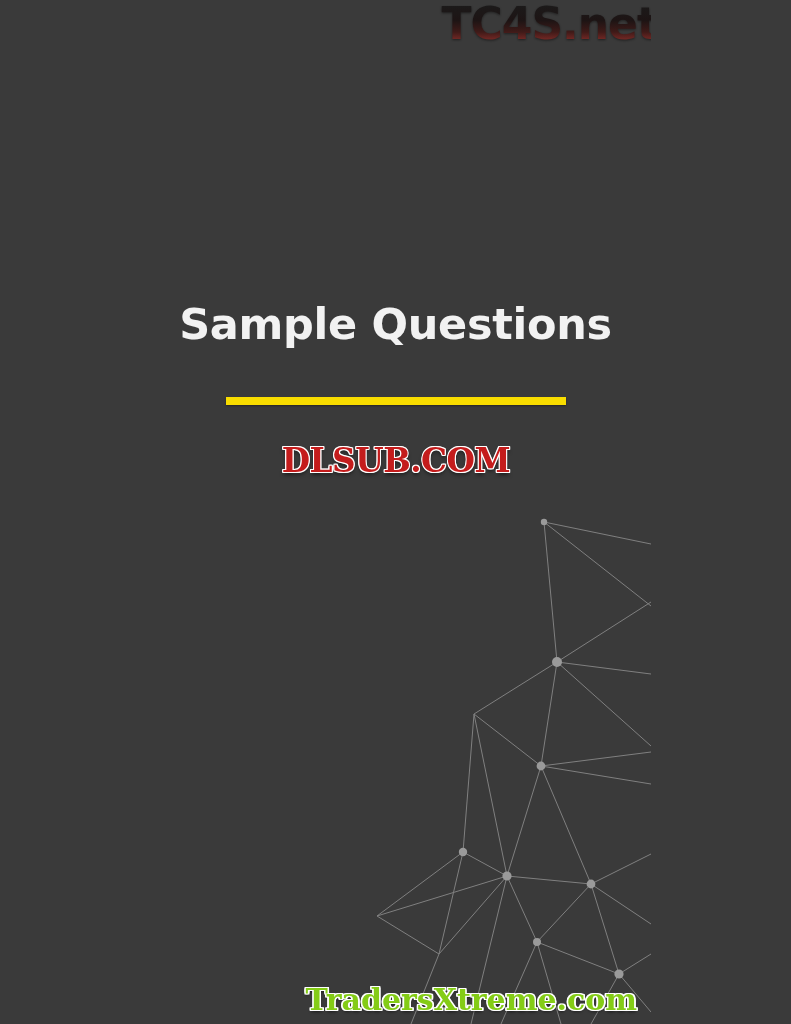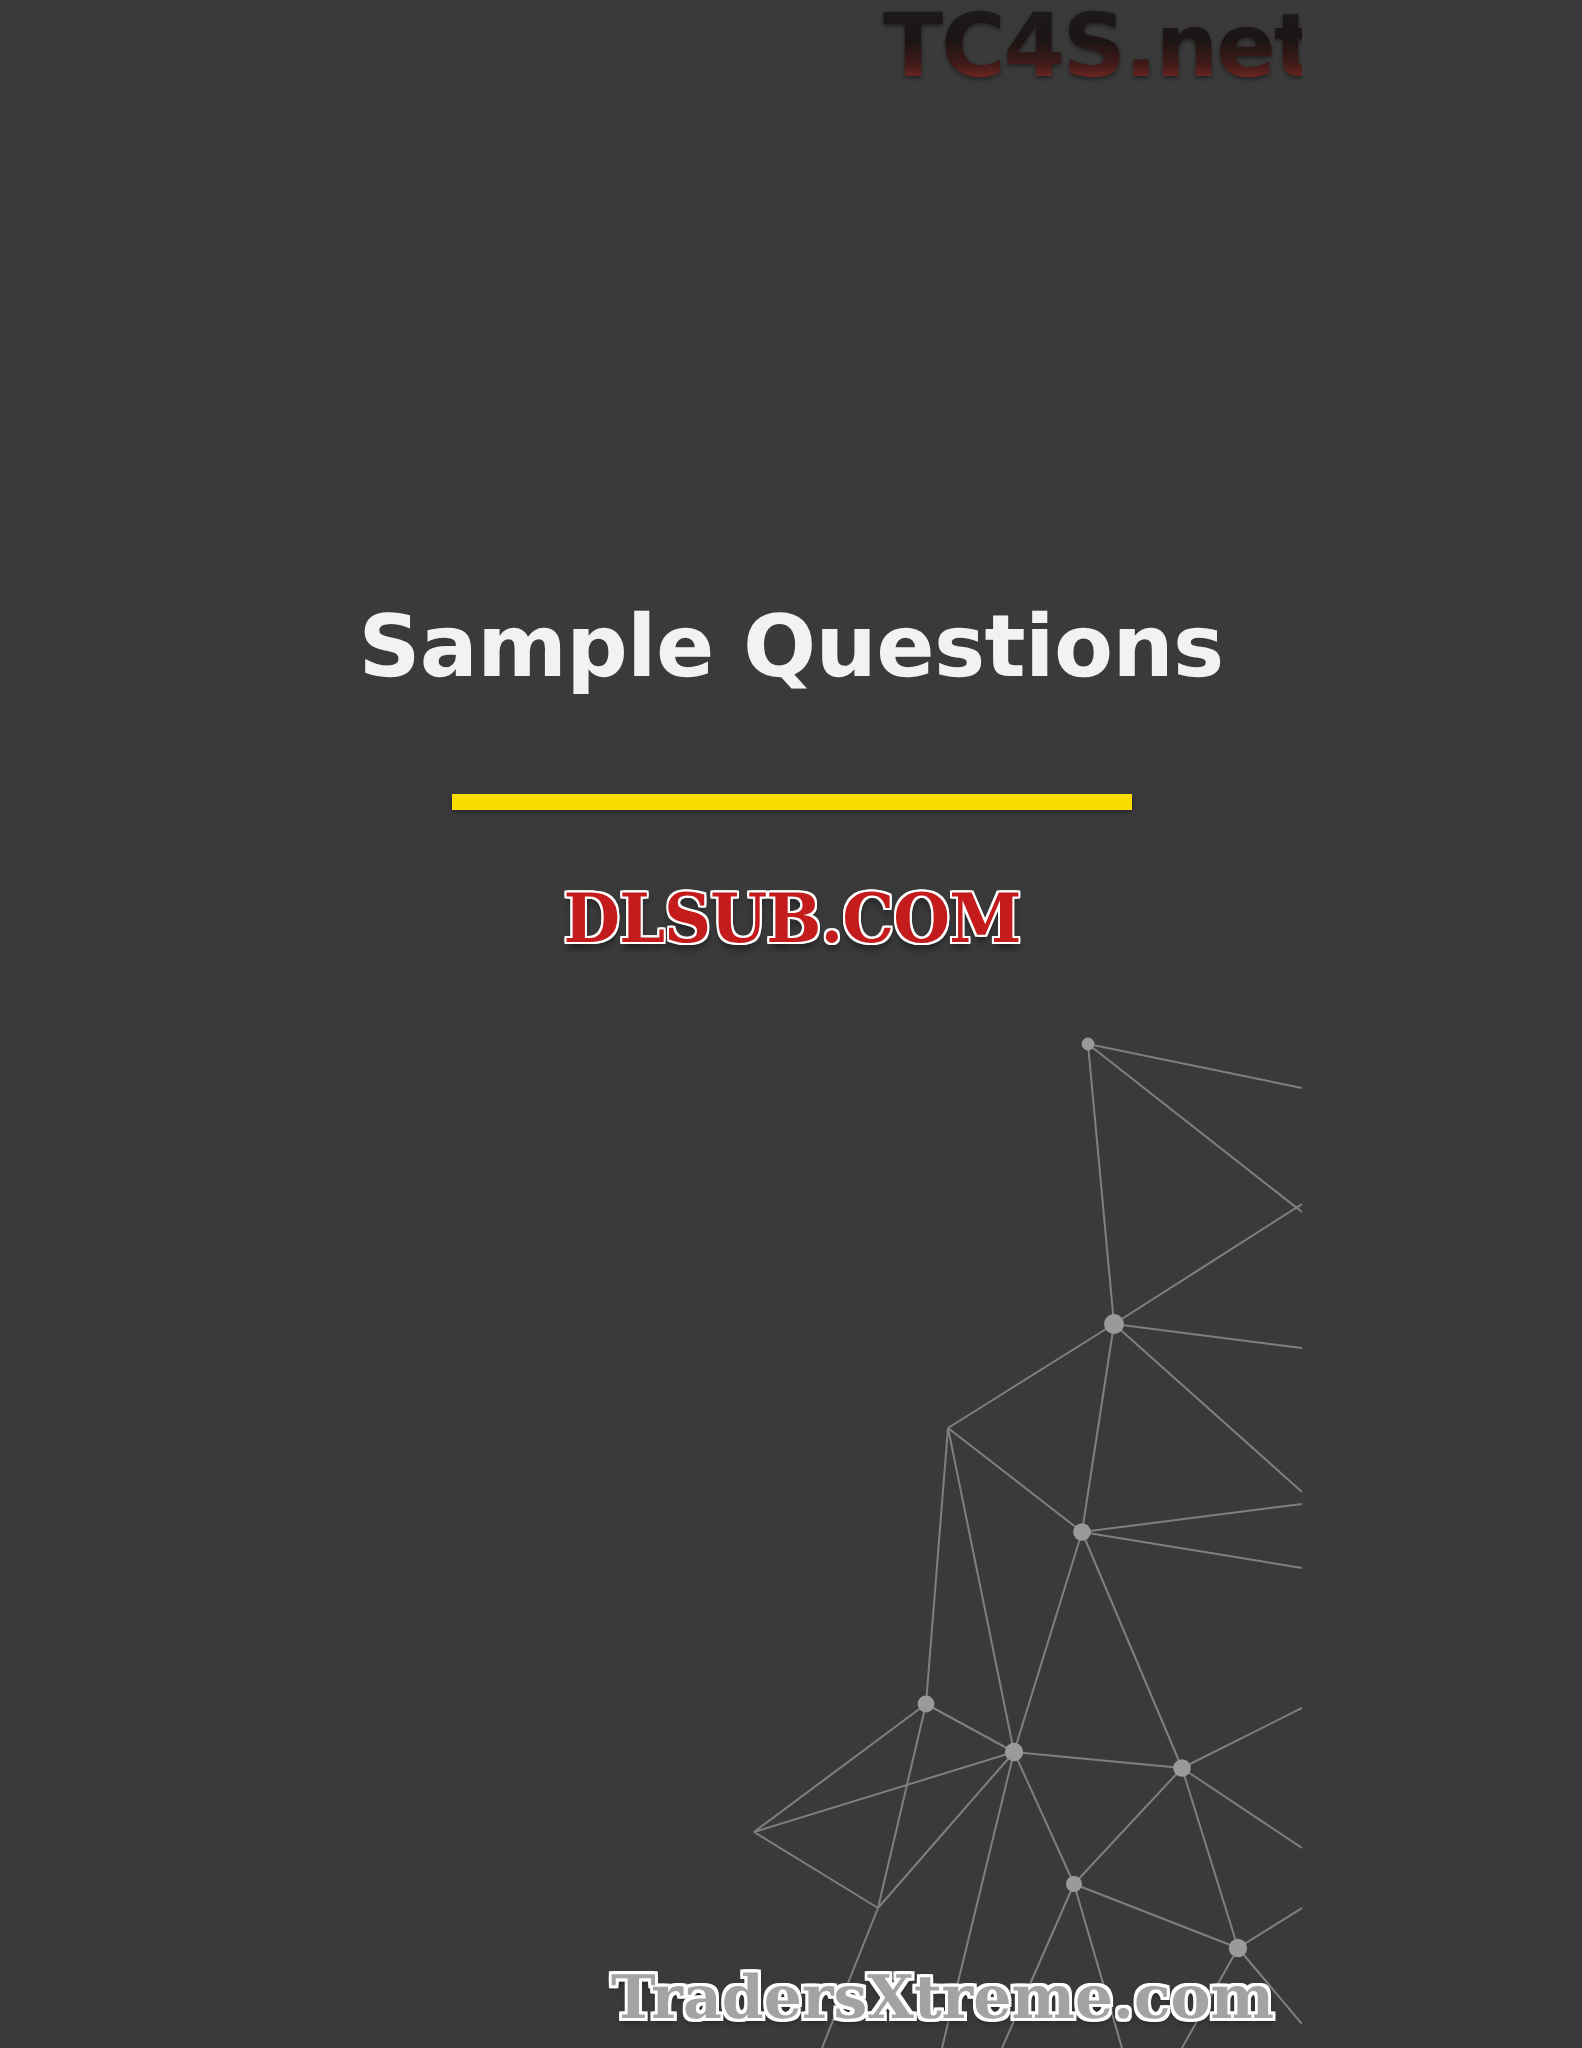--- a/index.html
+++ b/index.html
@@ -111,21 +111,21 @@
   
   .wm-bottom {
     position: absolute;
     right: 14px;
     bottom: 6px;
     font-family: "DejaVu Serif", serif;
     font-weight: bold;
     font-size: 30px;
     line-height: 1.2;
     white-space: nowrap;
-    color: #a3a3a3;
+    color: #84cc16;
     text-shadow:
        1.4px 0 0 #ffffff, -1.4px 0 0 #ffffff,
        0 1.4px 0 #ffffff, 0 -1.4px 0 #ffffff,
        1.4px 1.4px 0 #ffffff, -1.4px -1.4px 0 #ffffff,
        1.4px -1.4px 0 #ffffff, -1.4px 1.4px 0 #ffffff,
        0 2px 3px rgba(0,0,0,0.55);
   }
 </style>
 </head>
 <body>

